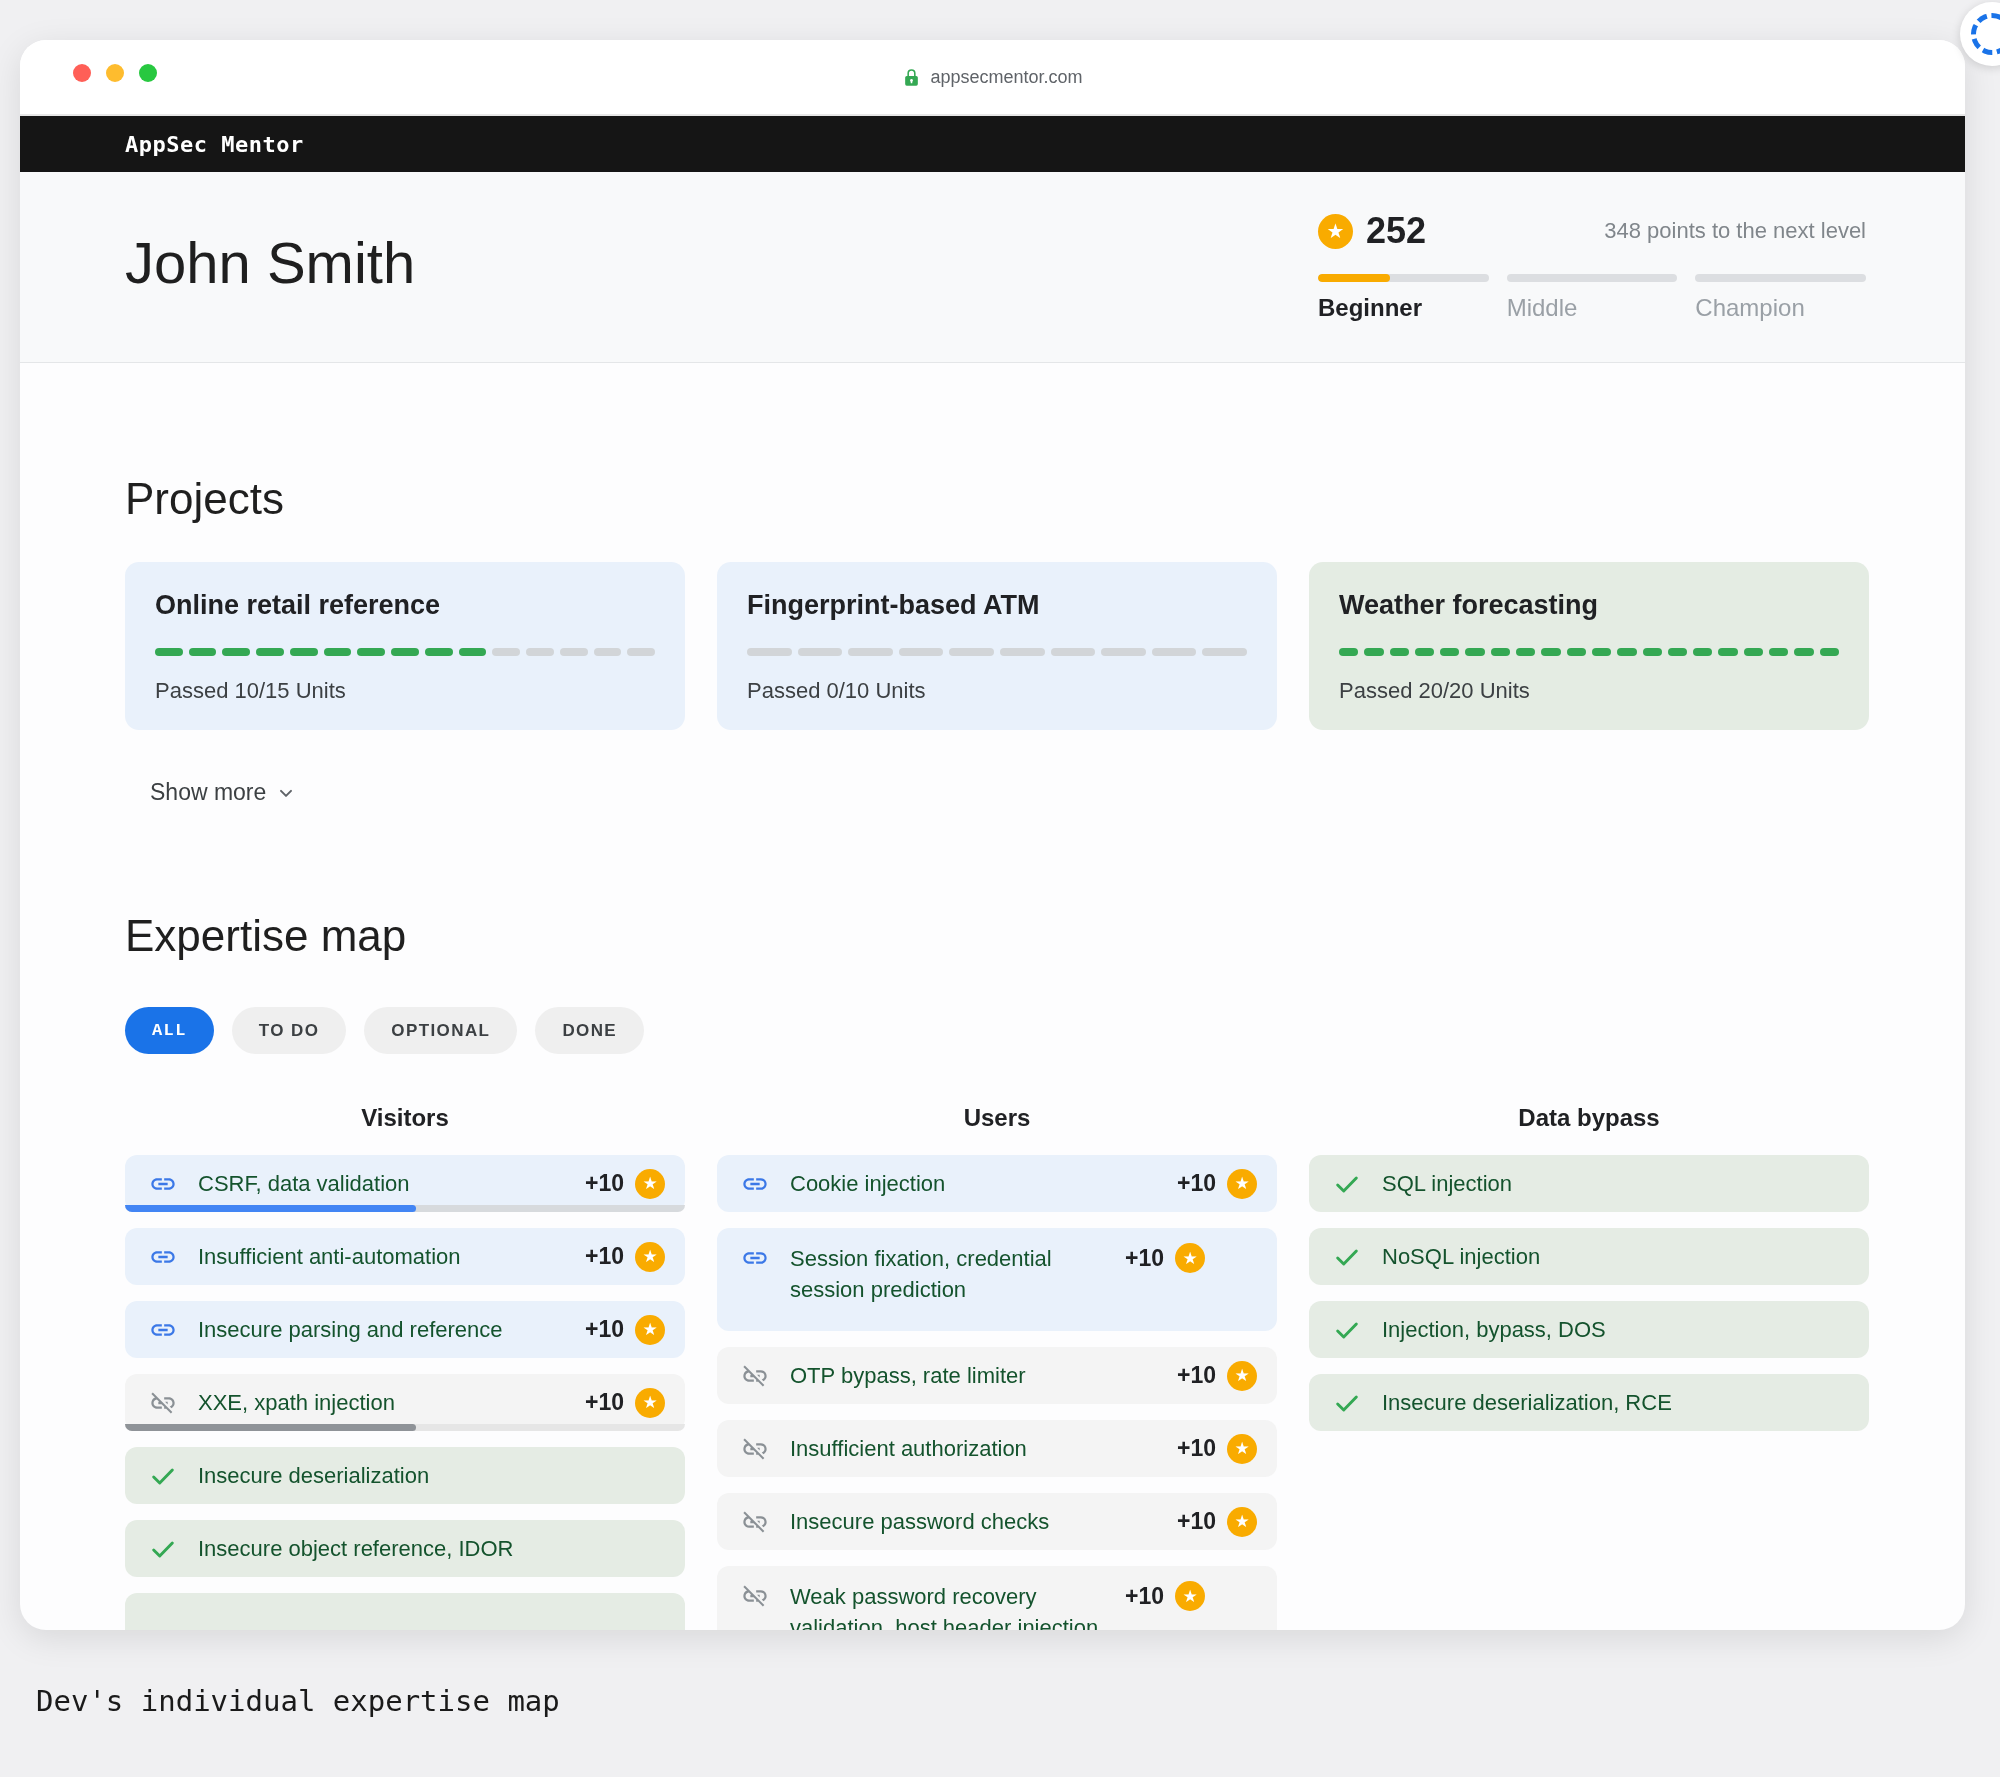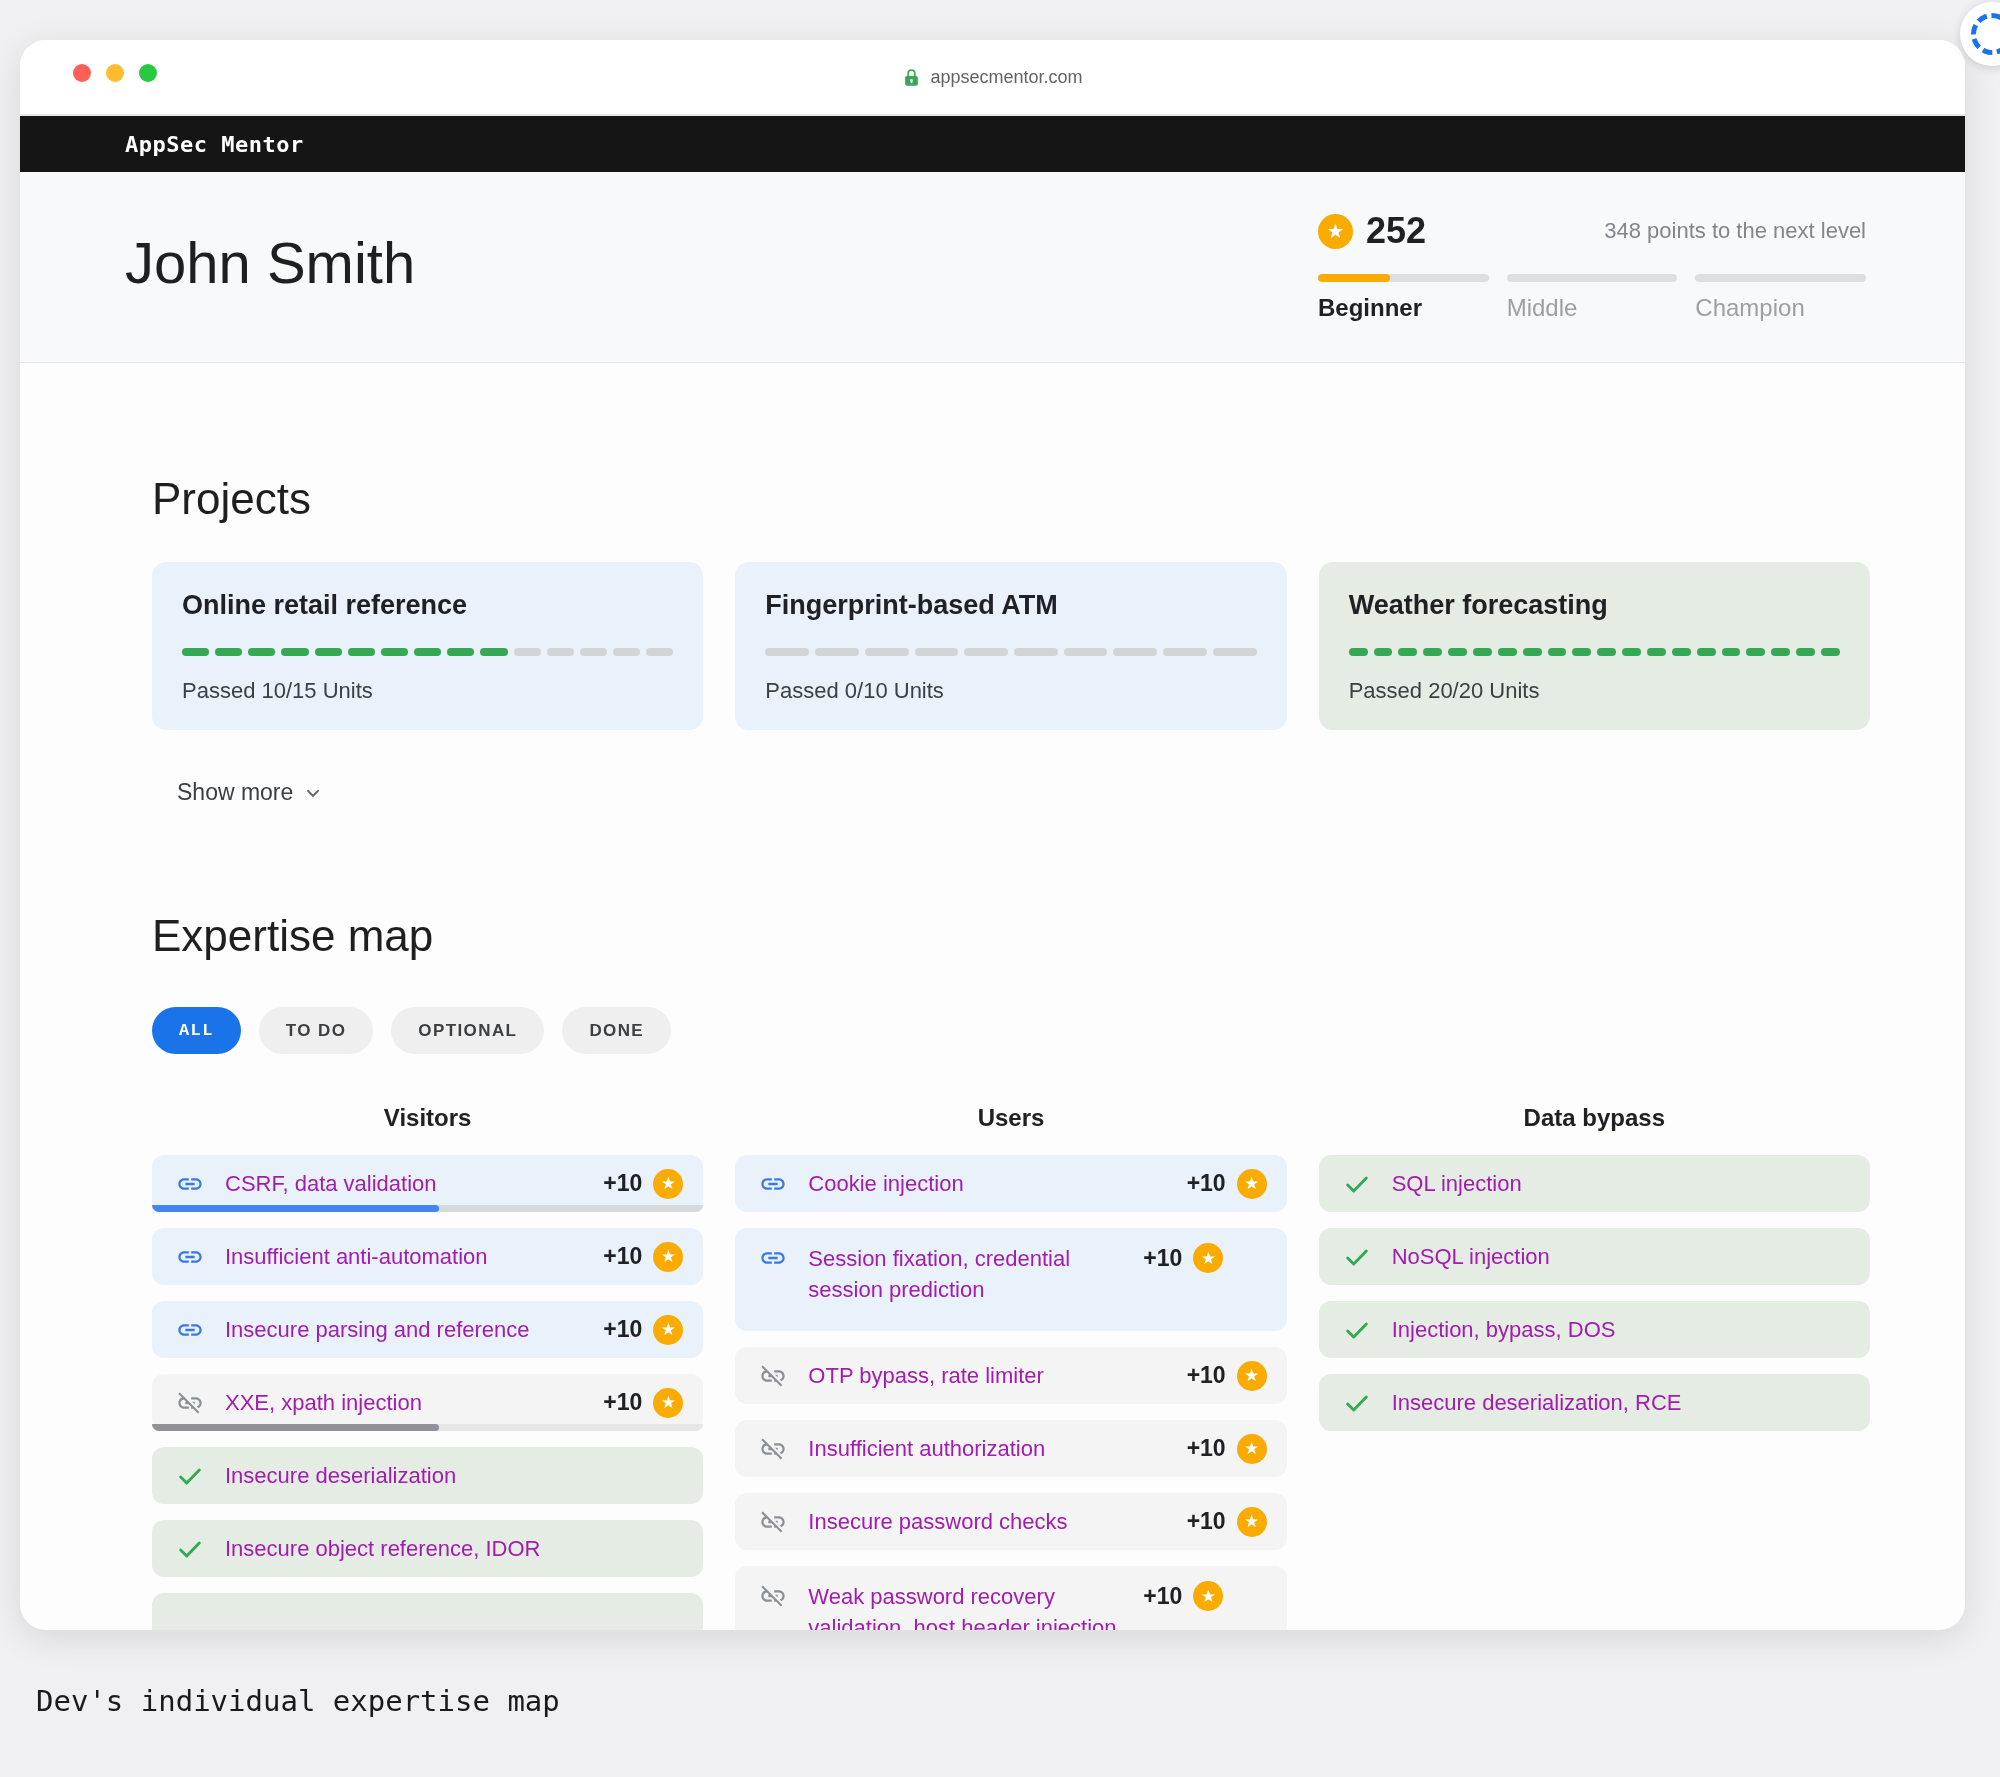--- a/index.html
+++ b/index.html
@@ -44,21 +44,21 @@
   .star.small{width:30px;height:30px;font-size:17px;}
   .score-value{font-size:36px;font-weight:700;color:#202124;}
   .score-next{font-size:22px;color:#80868b;}
   .level-bars{display:flex;gap:18px;margin-top:22px;}
   .seg{flex:1;height:8px;border-radius:4px;background:#dcdee1;overflow:hidden;}
   .seg .fill{height:100%;background:#f9ab00;border-radius:4px;}
   .level-labels{display:flex;gap:18px;margin-top:12px;}
   .level-labels .lab{flex:1;font-size:24px;color:#9aa0a6;}
   .level-labels .lab.active{color:#202124;font-weight:700;}
   
-  .content{padding:0 95px 0 105px;margin-left:27px;}
+  .content{padding:0 95px 0 105px;}
   .h2{font-size:44px;font-weight:400;color:#1f1f1f;margin:0;}
   .h2.projects-title{margin-top:111px;margin-bottom:38px;}
   .h2.expertise-title{margin-top:105px;margin-bottom:46px;}
   .cards-row{display:flex;gap:32px;}
   .pcard{width:560px;height:168px;border-radius:14px;box-sizing:border-box;padding:28px 30px;}
   .pcard.blue{background:#e9f1fb;}
   .pcard.green{background:#e4ece3;}
   .pcard-title{font-size:27px;font-weight:700;color:#202124;}
   .dashes{display:flex;gap:6px;margin-top:27px;}
   .dash{flex:1;height:8px;border-radius:4px;}
@@ -79,21 +79,21 @@
   .col{width:560px;}
   .col-title{font-size:24px;font-weight:700;color:#202124;margin-bottom:23px;text-align:center;}
   .skill{position:relative;display:flex;align-items:center;height:57px;border-radius:12px;
     padding:0 20px 0 24px;margin-bottom:16px;box-sizing:border-box;cursor:pointer;}
   .skill.blue{background:#e9f1fb;}
   .skill.gray{background:#f4f4f4;}
   .skill.green{background:#e5ece4;}
   .skill.two{height:103px;align-items:flex-start;padding-top:15px;}
   .skill.partial{height:80px;margin-bottom:0;}
   .skill .icn{width:30px;height:30px;flex:0 0 30px;display:flex;align-items:center;}
-  .skill .txt{flex:1;font-size:22px;color:#a21caf;margin-left:19px;line-height:31px;}
+  .skill .txt{flex:1;font-size:22px;color:#14532d;margin-left:19px;line-height:31px;}
   .skill.two .txt{max-width:335px;}
   .skill .reward{display:flex;align-items:center;gap:11px;}
   .skill .plus{font-size:23px;font-weight:700;color:#202124;}
   .skill-bar{position:absolute;left:0;right:0;bottom:0;height:7px;background:#d7dadd;
     border-radius:0 0 12px 12px;overflow:hidden;}
   .skill-bar .fill{height:100%;border-radius:0 4px 4px 0;}
   .skill.blue .skill-bar .fill{background:#4285f4;}
   .skill.gray .skill-bar{background:#e6e6e6;}
   .skill.gray .skill-bar .fill{background:#8f9398;}
   

